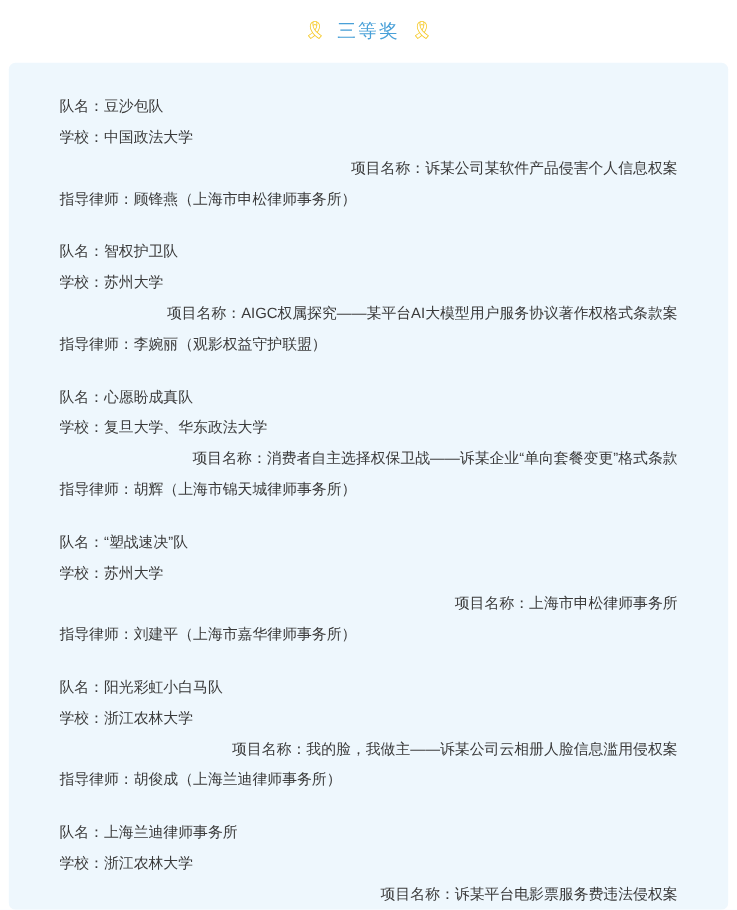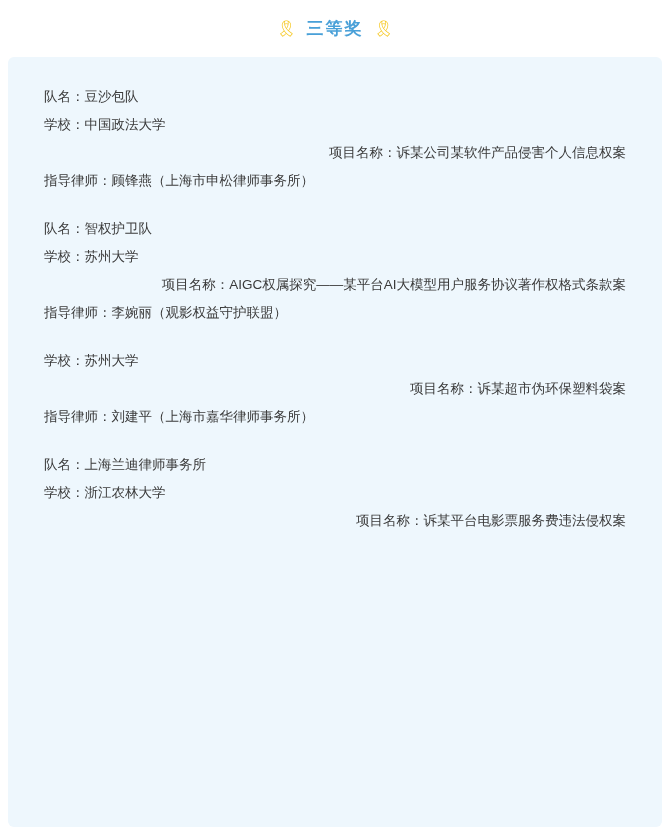--- a/index.html
+++ b/index.html
@@ -25,39 +25,39 @@
     display: flex;
     align-items: center;
     justify-content: center;
     gap: 10px;
     background: #ffffff;
   }
   .award-title {
     font-size: 17px;
     color: #49a0d8;
     letter-spacing: 2px;
-    font-weight: 700;
+    font-weight: 400;
   }
   .ribbon-icon {
     font-size: 16px;
     line-height: 1;
     color: #f5c518;
     display: inline-block;
   }
   .content-card {
     margin: 0 8px;
     background: #eef7fd;
     border-radius: 6px;
     height: 770px;
     box-sizing: border-box;
     padding: 26px 0 0 0;
     overflow: hidden;
   }
   .entry {
-    padding: 0 36px;
+    padding: 0 46px;
     margin-bottom: 20px;
   }
   .entry-line {
     font-size: 13.5px;
     line-height: 28px;
     color: #3a3a3a;
     white-space: nowrap;
     overflow: hidden;
     text-overflow: ellipsis;
   }
@@ -89,27 +89,40 @@
       <div class="entry-line"><span class="lbl">指导律师：</span><span>顾锋燕（上海市申松律师事务所）</span></div>
     </div>
 
     <div class="entry">
       <div class="entry-line"><span class="lbl">队名：</span><span>智权护卫队</span></div>
       <div class="entry-line"><span class="lbl">学校：</span><span>苏州大学</span></div>
       <div class="entry-line title-line"><span class="lbl">项目名称：</span><span>AIGC权属探究——某平台AI大模型用户服务协议著作权格式条款案</span></div>
       <div class="entry-line"><span class="lbl">指导律师：</span><span>李婉丽（观影权益守护联盟）</span></div>
     </div>
 
+    <div class="entry">
+      <div class="entry-line"><span class="lbl">队名：</span><span>心愿盼成真队</span></div>
+      <div class="entry-line"><span class="lbl">学校：</span><span>复旦大学、华东政法大学</span></div>
+      <div class="entry-line title-line"><span class="lbl">项目名称：</span><span>消费者自主选择权保卫战——诉某企业“单向套餐变更”格式条款</span></div>
+      <div class="entry-line"><span class="lbl">指导律师：</span><span>胡辉（上海市锦天城律师事务所）</span></div>
+    </div>
 
     <div class="entry">
+      <div class="entry-line"><span class="lbl">队名：</span><span>“塑战速决”队</span></div>
       <div class="entry-line"><span class="lbl">学校：</span><span>苏州大学</span></div>
-      <div class="entry-line title-line"><span class="lbl">项目名称：</span><span>诉某超市伪环保塑料袋案</span></div>
+      <div class="entry-line title-line"><span class="lbl">项目名称：</span><span>上海市申松律师事务所</span></div>
       <div class="entry-line"><span class="lbl">指导律师：</span><span>刘建平（上海市嘉华律师事务所）</span></div>
     </div>
 
+    <div class="entry">
+      <div class="entry-line"><span class="lbl">队名：</span><span>阳光彩虹小白马队</span></div>
+      <div class="entry-line"><span class="lbl">学校：</span><span>浙江农林大学</span></div>
+      <div class="entry-line title-line"><span class="lbl">项目名称：</span><span>我的脸，我做主——诉某公司云相册人脸信息滥用侵权案</span></div>
+      <div class="entry-line"><span class="lbl">指导律师：</span><span>胡俊成（上海兰迪律师事务所）</span></div>
+    </div>
 
     <div class="entry">
       <div class="entry-line"><span class="lbl">队名：</span><span>上海兰迪律师事务所</span></div>
       <div class="entry-line"><span class="lbl">学校：</span><span>浙江农林大学</span></div>
       <div class="entry-line title-line"><span class="lbl">项目名称：</span><span>诉某平台电影票服务费违法侵权案</span></div>
 
     </div>
 
   </div>
 </div>

